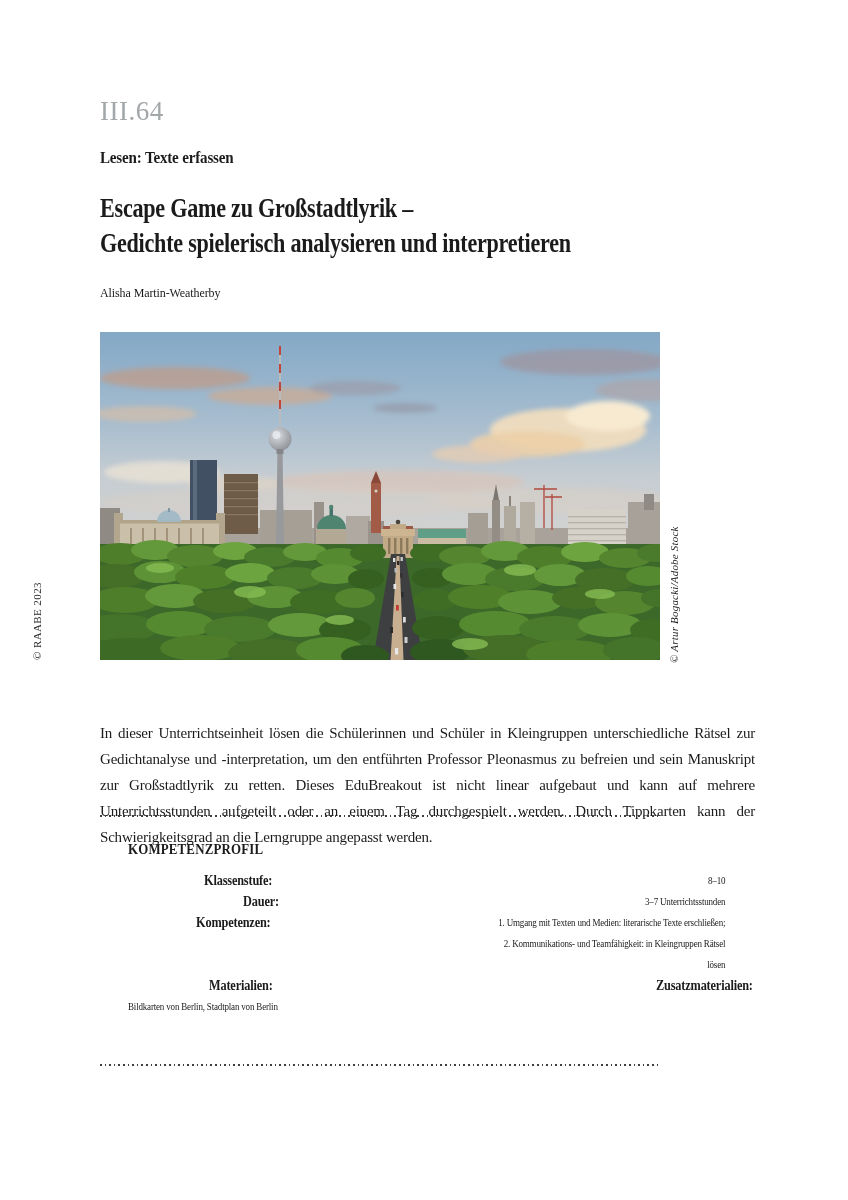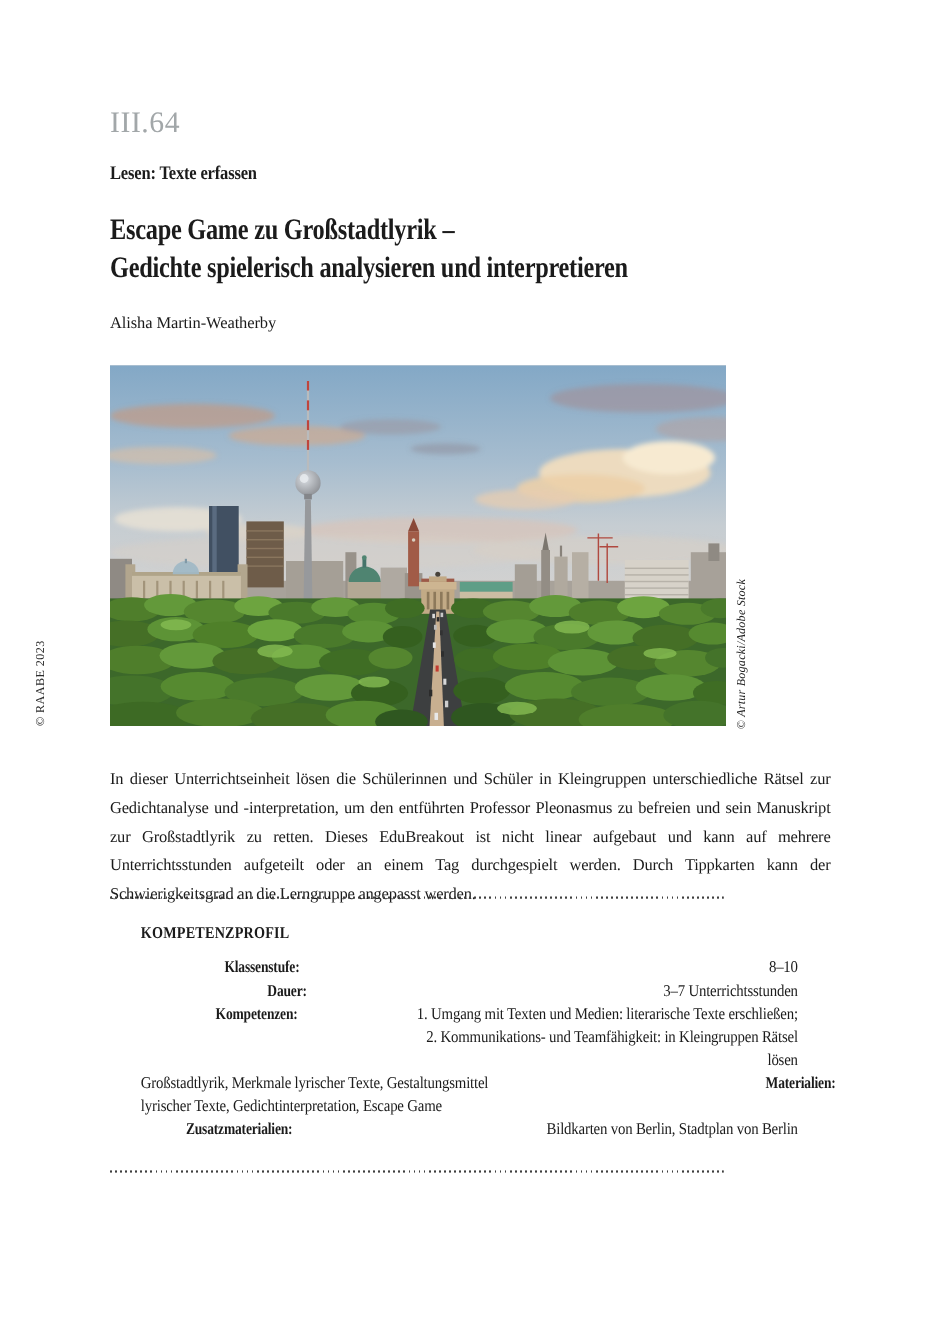--- a/index.html
+++ b/index.html
@@ -17,57 +17,57 @@
     transform:scaleX(.86);transform-origin:0 0;letter-spacing:-.2px;
   }
   .title{
     position:absolute;left:100px;top:191px;margin:0;
     font-size:27px;font-weight:700;line-height:35px;
     transform:scaleX(.82);transform-origin:0 0;letter-spacing:-.3px;
   }
   .title span{display:block;white-space:nowrap;}
   .author{
     position:absolute;left:100px;top:286px;
-    font-size:15px;font-weight:400;letter-spacing:-.1px;
+    font-size:12px;font-weight:400;letter-spacing:-.1px;
   }
   .photo{
     position:absolute;left:100px;top:332px;width:560px;height:328px;margin:0;
     overflow:hidden;background:#b9c5cf;
   }
   .credit-left{
     position:absolute;left:31px;top:660px;
     transform:rotate(-90deg);transform-origin:0 0;
     font-size:11px;color:#2a2a2a;white-space:nowrap;letter-spacing:.4px;
   }
   .credit-right{
     position:absolute;left:668px;top:663px;
     transform:rotate(-90deg);transform-origin:0 0;
     font-size:11px;font-style:italic;color:#1f1f1f;white-space:nowrap;letter-spacing:.2px;
   }
   .intro{
-    position:absolute;left:100px;top:696px;width:655px;margin:0;
+    position:absolute;left:100px;top:720px;width:655px;margin:0;
     font-size:15px;line-height:26px;text-align:justify;letter-spacing:-.2px;
   }
   .dotted{
     position:absolute;left:100px;width:558px;height:2px;
     background-image:repeating-linear-gradient(90deg,#3f3f3f 0 1.6px,transparent 1.6px 4.6px);
   }
   .dotted.top{top:815px;}
   .dotted.bottom{top:1064px;}
   .profile{position:absolute;left:128px;top:839px;width:646px;}
   .profile-heading{
     font-size:15px;font-weight:700;line-height:21px;margin:0 0 10px 0;
     transform:scaleX(.86);transform-origin:0 50%;white-space:nowrap;letter-spacing:.2px;
   }
   .profile-grid{display:grid;grid-template-columns:159px 1fr;row-gap:0;text-align:right;}
   .p-label{
     font-size:15px;font-weight:700;line-height:21px;white-space:nowrap;
   }
   .p-label > span{display:inline-block;transform:scaleX(.82);transform-origin:0 50%;letter-spacing:-.2px;}
-  .p-value{font-size:15px;line-height:21px;}
+  .p-value{font-size:10px;line-height:21px;}
   .v-line{white-space:nowrap;transform:scaleX(.9);transform-origin:0 50%;letter-spacing:-.2px;}
 </style>
 </head>
 <body>
 
 <div class="page">
 
   <div class="unit-number">III.64</div>
 
   <div class="category">Lesen: Texte erfassen</div>
@@ -310,24 +310,20 @@
           <div class="v-line">3–7 Unterrichtsstunden</div>
         </div>
 
       <div class="p-label"><span>Kompetenzen:</span></div>
       <div class="p-value">
         <div class="v-line">1. Umgang mit Texten und Medien: literarische Texte erschließen;</div>
         <div class="v-line">2. Kommunikations- und Teamfähigkeit: in Kleingruppen Rätsel</div>
         <div class="v-line">lösen</div>
       </div>
 
-      <div class="p-value">
-        <div class="v-line">Großstadtlyrik, Merkmale lyrischer Texte, Gestaltungsmittel</div>
-        <div class="v-line">lyrischer Texte, Gedichtinterpretation, Escape Game</div>
-      </div>
 
       <div class="p-label"><span>Materialien:</span></div>
 
       <div class="p-label"><span>Zusatzmaterialien:</span></div>
       <div class="p-value">
           <div class="v-line">Bildkarten von Berlin, Stadtplan von Berlin</div>
         </div>
 
     </div>
   </section>

